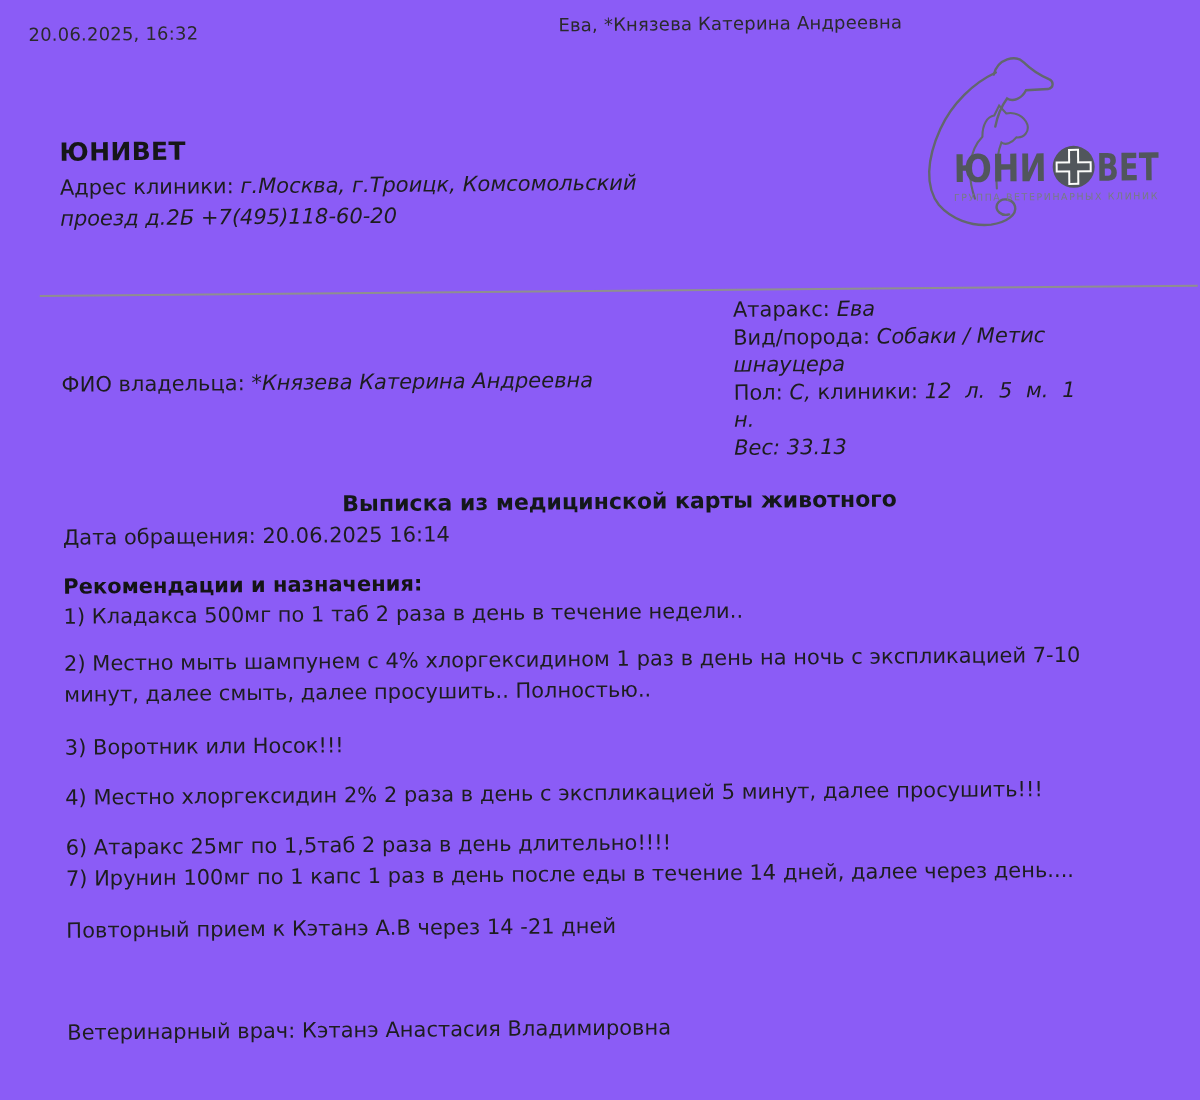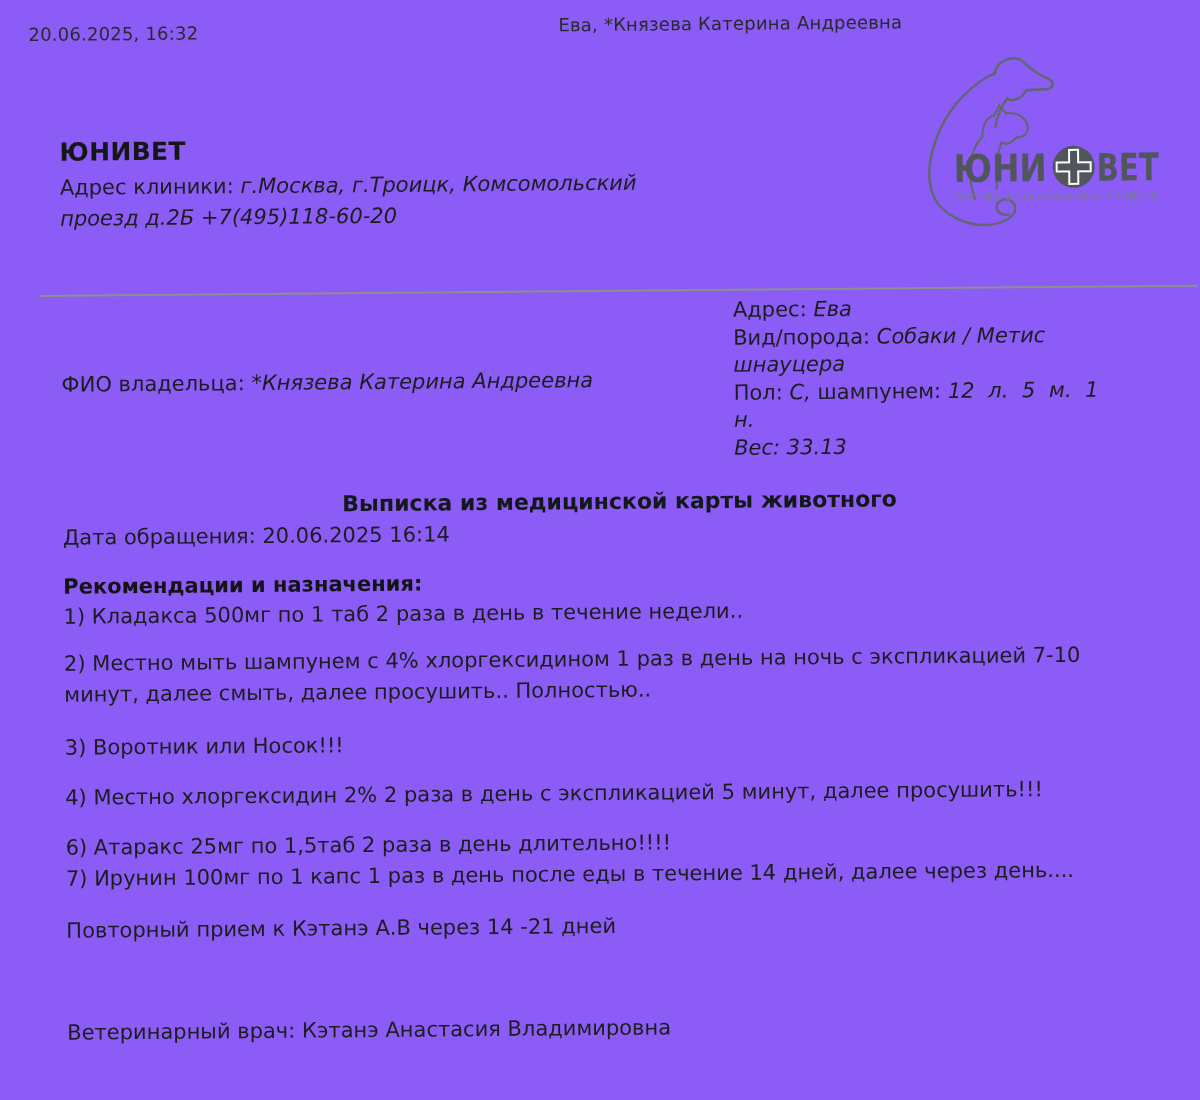--- a/index.html
+++ b/index.html
@@ -106,31 +106,31 @@
 
     <hr class="abs divider" style="left:42px;top:290px;width:1158px;">
 
     <div class="abs owner-line" style="left:63px;top:368px;">
       <span>ФИО владельца:</span>
       <span class="italic">*Князева Катерина Андреевна</span>
     </div>
 
     <div class="abs patient-block" style="left:735px;top:298px;">
       <div>
-        <span>Адрес:</span>
+        <span>Атаракс:</span>
         <span class="italic">Ева</span>
       </div>
       <div>
         <span>Вид/порода:</span>
         <span class="italic">Собаки / Метис шнауцера</span>
       </div>
       <div>
         <span>Пол:</span>
         <span class="italic">С,</span>
-        <span>шампунем:</span>
+        <span>клиники:</span>
         <span class="italic age-val">12 л. 5 м. 1 н.</span>
       </div>
       <div>
         <span class="italic">Вес:</span>
         <span class="italic">33.13</span>
       </div>
     </div>
 
     <div class="abs doc-title" style="left:40px;top:489px;">Выписка из медицинской карты животного</div>
 

